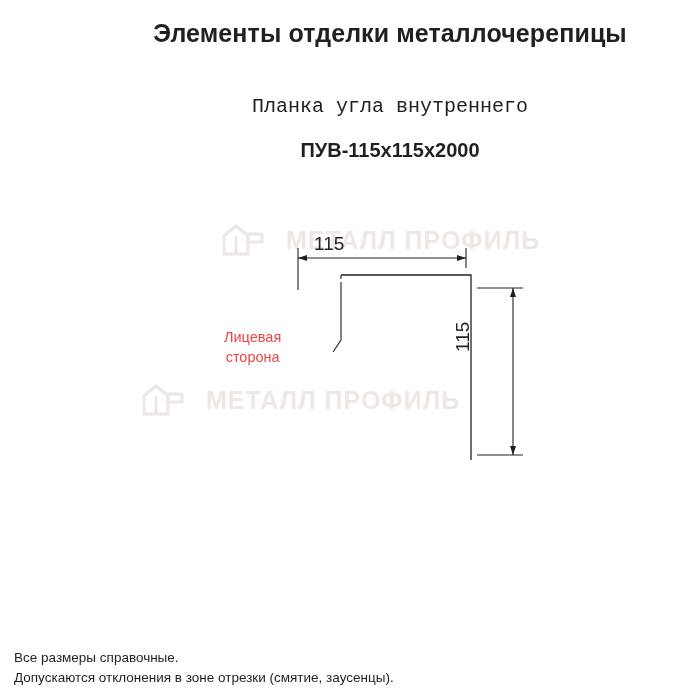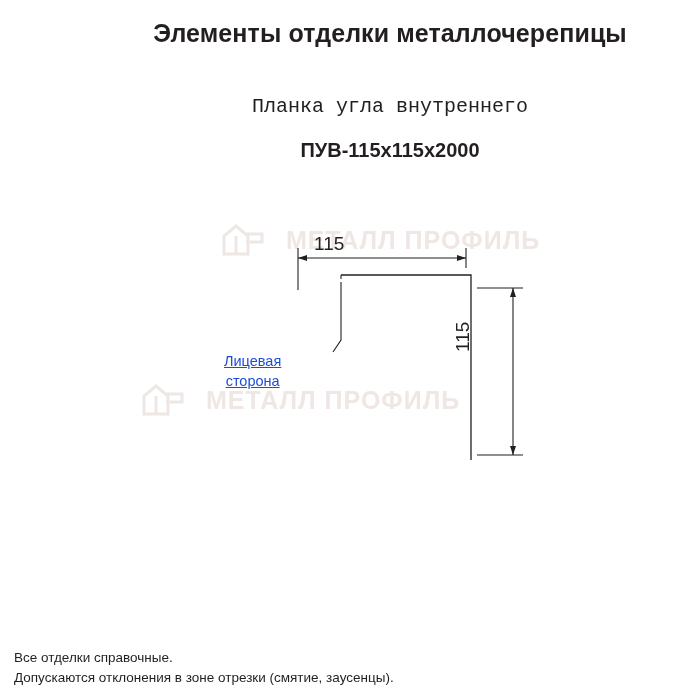--- a/index.html
+++ b/index.html
@@ -102,27 +102,26 @@
   .dim-right {
     left: 452px;
     top: 352px;
     transform: rotate(-90deg);
     transform-origin: left top;
   }
 
   .face-label {
     position: absolute;
     left: 224px;
-    top: 352px;
+    top: 328px;
     font-size: 14.5px;
     line-height: 1.35;
     text-align: center;
-    color: #1d4ed8;
+    color: #ef4444;
     white-space: nowrap;
-    text-decoration: underline;
   }
 
   
   .footer {
     position: absolute;
     left: 14px;
     bottom: 12px;
     font-size: 13.5px;
     line-height: 1.5;
     color: #231f20;
@@ -193,17 +192,17 @@
     <div class="dim-label dim-top">115</div>
     <div class="dim-label dim-right">115</div>
 
     <div class="face-label">
       <div>Лицевая</div>
       <div>сторона</div>
     </div>
   </div>
 
   <div class="footer">
-    <div>Все отделки справочные.</div>
+    <div>Все размеры справочные.</div>
     <div>Допускаются отклонения в зоне отрезки (смятие, заусенцы).</div>
   </div>
 
 </div>
 
 </body></html>

